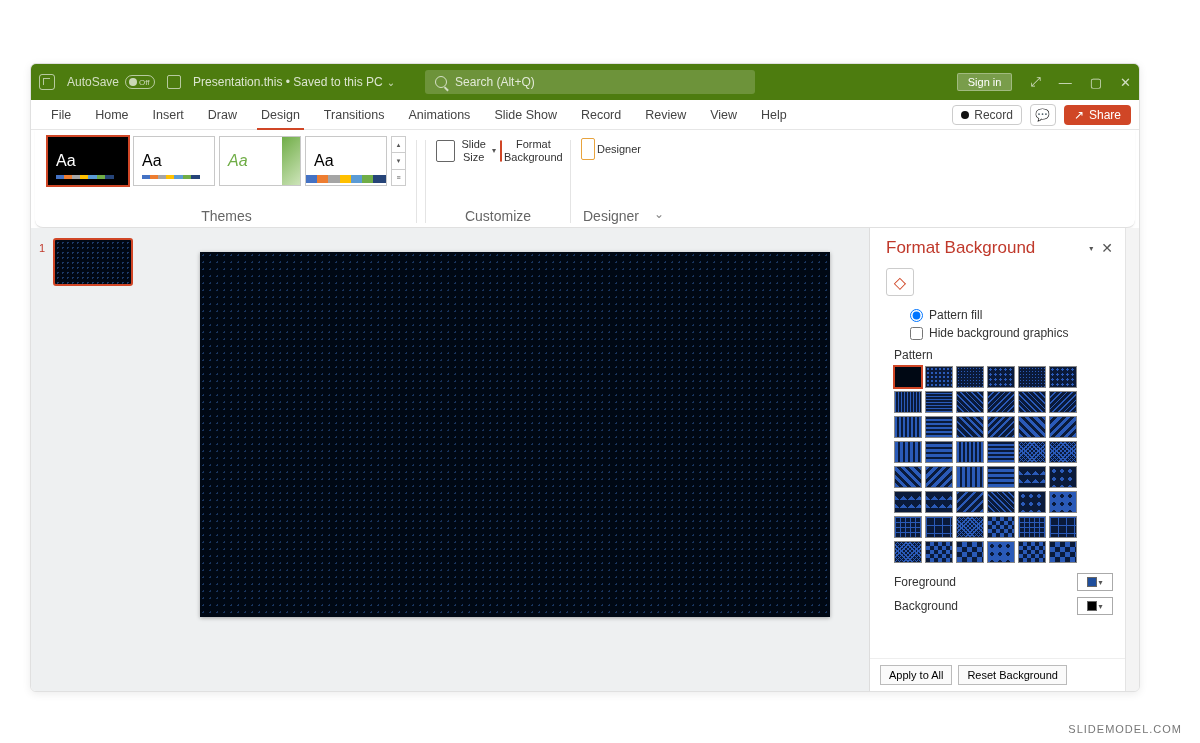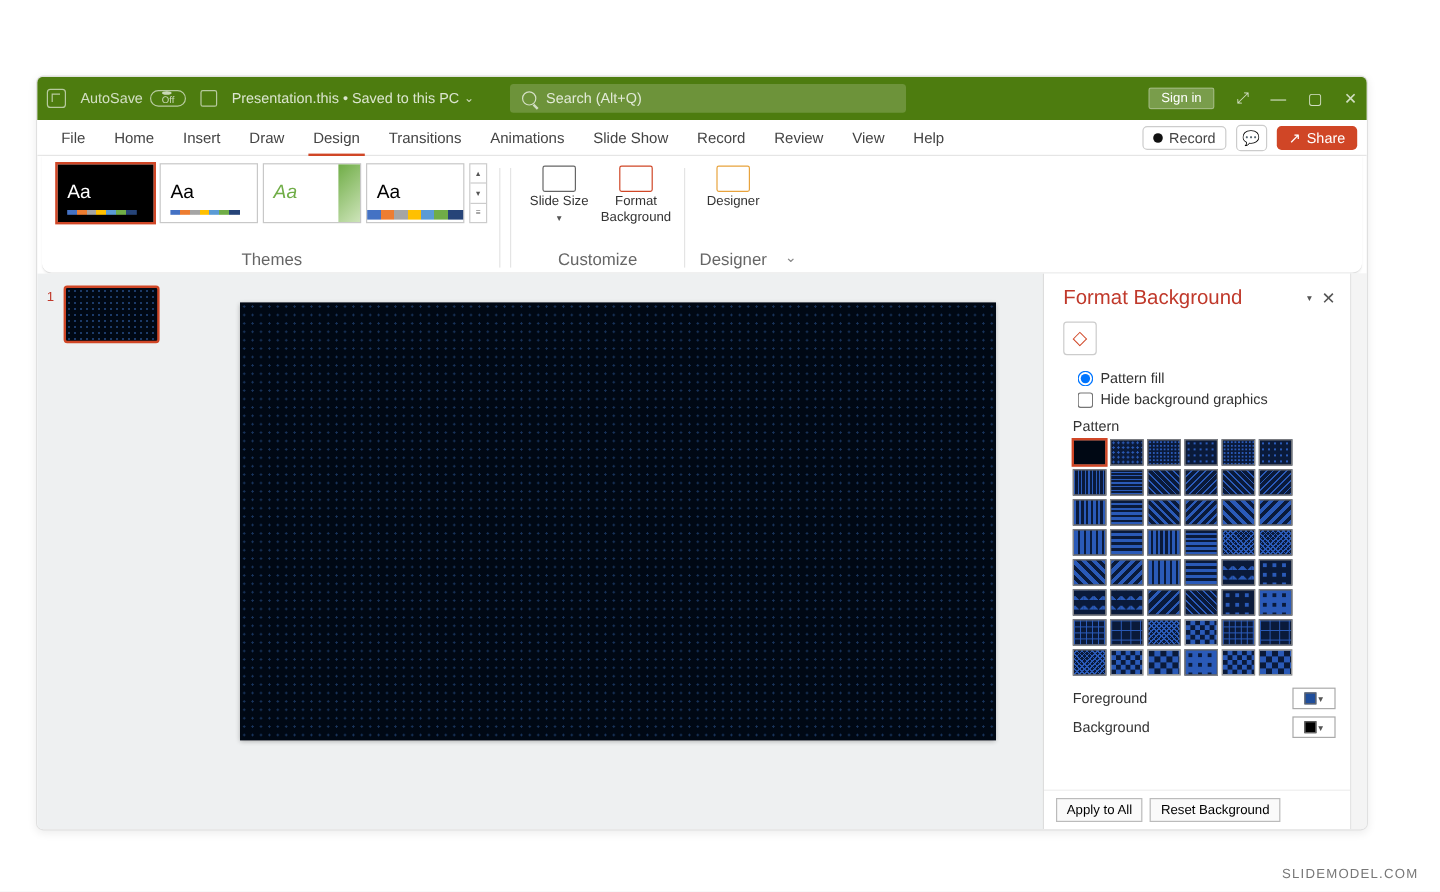--- a/index.html
+++ b/index.html
@@ -4,21 +4,21 @@
 <style>
 * { box-sizing: border-box; margin: 0; padding: 0; font-family: "Segoe UI", Arial, sans-serif; }
 body { background: #fff; width: 1200px; height: 743px; overflow: hidden; position: relative; }
 .window { position: absolute; left: 30px; top: 63px; width: 1110px; height: 629px; border: 1px solid #e0e0e0; border-radius: 6px; overflow: hidden; box-shadow: 0 2px 8px rgba(0,0,0,0.08); background: #fff; }
 
 
 .title-bar { height: 36px; background: #4d7c0f; display: flex; align-items: center; color: #fff; font-size: 12px; padding: 0 8px; }
 .app-icon { width: 16px; height: 16px; border: 1.5px solid rgba(255,255,255,0.6); border-radius: 3px; margin-right: 12px; position: relative; }
 .app-icon::after { content:""; position:absolute; width:6px; height:6px; border:1.5px solid rgba(255,255,255,0.6); border-right:none; border-bottom:none; left:3px; top:3px; }
 .autosave { display:flex; align-items:center; gap:6px; color: rgba(255,255,255,0.75); }
-.toggle { width: 30px; height: 14px; border: 1px solid rgba(255,255,255,0.6); border-radius: 7px; display:flex; align-items:center; padding:0 3px; justify-content:flex-start; font-size:8px; color:rgba(255,255,255,0.7);flex-direction:column; }
+.toggle { width: 30px; height: 14px; border: 1px solid rgba(255,255,255,0.6); border-radius: 7px; display:flex; align-items:center; padding:0 3px; justify-content:flex-start; font-size:8px; color:rgba(255,255,255,0.7); }
 .toggle .knob { width:8px; height:8px; background:rgba(255,255,255,0.7); border-radius:50%; margin-right:2px; }
 .save-ico { width:14px; height:14px; border:1.5px solid rgba(255,255,255,0.6); border-radius:2px; margin: 0 12px; }
 .filename { color: rgba(255,255,255,0.8); }
 .dropdown-caret { margin-left:4px; font-size:10px; color:rgba(255,255,255,0.7); }
 .search-box { flex: 0 0 330px; height:24px; margin-left: 30px; background: rgba(255,255,255,0.18); border-radius:3px; display:flex; align-items:center; padding: 0 10px; color: rgba(255,255,255,0.8); font-size:12px; gap:8px; }
 .search-ico { width:12px; height:12px; border:1.5px solid rgba(255,255,255,0.7); border-radius:50%; position:relative; }
 .search-ico::after { content:""; position:absolute; width:5px; height:1.5px; background:rgba(255,255,255,0.7); transform:rotate(45deg); bottom:-2px; right:-3px; }
 .spacer { flex: 1; }
 .signin-btn { background: rgba(255,255,255,0.25); padding: 2px 10px; border-radius:2px; border: 1px solid rgba(255,255,255,0.3); font-size:11px; color:#fff; }
 .win-ctrl { display:flex; gap: 18px; margin-left: 18px; align-items:center; }
@@ -47,39 +47,39 @@
 .theme-thumb .stripe { position:absolute; bottom:6px; left:8px; width:58px; height:4px; background: linear-gradient(90deg,#4472c4 0 14%,#ed7d31 14% 28%,#a5a5a5 28% 42%,#ffc000 42% 56%,#5b9bd5 56% 70%,#70ad47 70% 84%,#264478 84% 100%); }
 .theme-thumb.green .aa { color:#70ad47; font-style:italic; }
 .theme-thumb.green .stripe-v { position:absolute; right:0; top:0; bottom:0; width:18px; background: linear-gradient(135deg,#70ad47,#cde4b9); }
 .spinner { display:flex; flex-direction:column; border:1px solid #ccc; width:15px; height:50px; }
 .spinner div { flex:1; border-bottom:1px solid #ccc; display:flex; align-items:center; justify-content:center; font-size:7px; color:#555; }
 .spinner div:last-child { border:none; }
 .variant-thumb { width:82px; height:50px; border:1px solid #c8c8c8; background:#fff; position:relative; }
 .variant-thumb .stripe2 { position:absolute; bottom:10px; left:12px; width:58px; height:5px; background: linear-gradient(90deg,#4472c4 0 14%,#ed7d31 14% 28%,#a5a5a5 28% 42%,#ffc000 42% 56%,#5b9bd5 56% 70%,#70ad47 70% 84%,#264478 84% 100%); }
 .variant-thumb.dark { background:#222; }
 .variant-thumb.sel { outline:2px solid #999; outline-offset:-1px; }
-.big-btn { width:60px; display:flex; flex-direction:column; align-items:center; padding-top:2px; font-size:11px; color:#333; gap:2px; text-align:center; line-height:1.15; }
+.big-btn { width:60px; display:flex; flex-direction:row; align-items:center; padding-top:2px; font-size:11px; color:#333; gap:2px; text-align:center; line-height:1.15; }
 .big-btn .ico { width:28px; height:22px; border:1.5px solid #666; border-radius:2px; position:relative; }
 .caret { font-size:8px; color:#555; }
 .ribbon-collapse { width:24px; display:flex; align-items:flex-end; justify-content:center; color:#888; font-size:12px; padding-bottom:6px; }
 
 
 .work { display:flex; height: calc(100% - 36px - 30px - 98px); background:#eef0f1; }
 .thumb-panel { width:130px; padding:10px 8px; }
 .slide-num { font-size:11px; color:#c0392b; }
 .slide-thumb { width:80px; height:48px; border:2px solid #d04626; border-radius:3px; background:#000814; background-image: radial-gradient(rgba(40,80,140,.7) 1px, transparent 1px); background-size: 5px 5px; display:inline-block; vertical-align:top; margin-left:3px; }
 .editor { flex:1; display:flex; align-items:flex-start; justify-content:center; padding:24px 20px; overflow:hidden; }
 .slide { width:630px; height:365px; background:#000814; background-image: radial-gradient(rgba(40,80,140,.6) 1px, transparent 1px); background-size: 7px 7px; box-shadow: 0 1px 4px rgba(0,0,0,0.3); }
 .side-panel { width:256px; background:#fff; border-left:1px solid #ddd; display:flex; flex-direction:column; }
 .panel-head { display:flex; align-items:center; padding:10px 12px 6px 16px; }
 .panel-title { color:#c0392b; font-size:17px; font-weight:400; flex:1; }
 .panel-head .x { color:#555; font-size:14px; margin-left:8px; }
 .fill-ico { width:28px; height:28px; border:1px solid #ccc; border-radius:3px; margin:4px 0 8px 16px; display:flex; align-items:center; justify-content:center; color:#d04626; font-size:16px; }
 .panel-body { padding: 0 12px 0 24px; font-size:12px; color:#333; overflow-y:auto; flex:1; }
-.radio-row, .check-row { display:flex; align-items:center; gap:6px; margin:4px 4px; }
+.radio-row, .check-row { display:flex; align-items:center; gap:6px; margin:4px 16px; }
 .radio-row input, .check-row input { margin:0; }
 .sect-label { margin:8px 0 4px 0; }
 .pattern-grid { display:grid; grid-template-columns: repeat(6, 28px); gap:3px; margin-bottom:10px; }
 .pattern-swatch { width:28px; height:22px; background:#0a1a3a; border:1px solid #888; cursor:pointer; }
 .pattern-swatch.sel { outline:2px solid #d04626; outline-offset:-1px; background:#000814; }
 .color-row { display:flex; align-items:center; justify-content:space-between; margin:6px 0; font-size:12px; }
 .color-btn { width:36px; height:18px; border:1px solid #aaa; display:flex; align-items:center; justify-content:center; gap:1px; }
 .color-chip { width:10px; height:10px; border:1px solid #666; }
 .panel-footer { display:flex; gap:6px; padding:6px 10px; border-top:1px solid #eee; }
 .panel-footer button { font-size:11px; padding:3px 8px; border:1px solid #bbb; background:#fafafa; cursor:pointer; }

